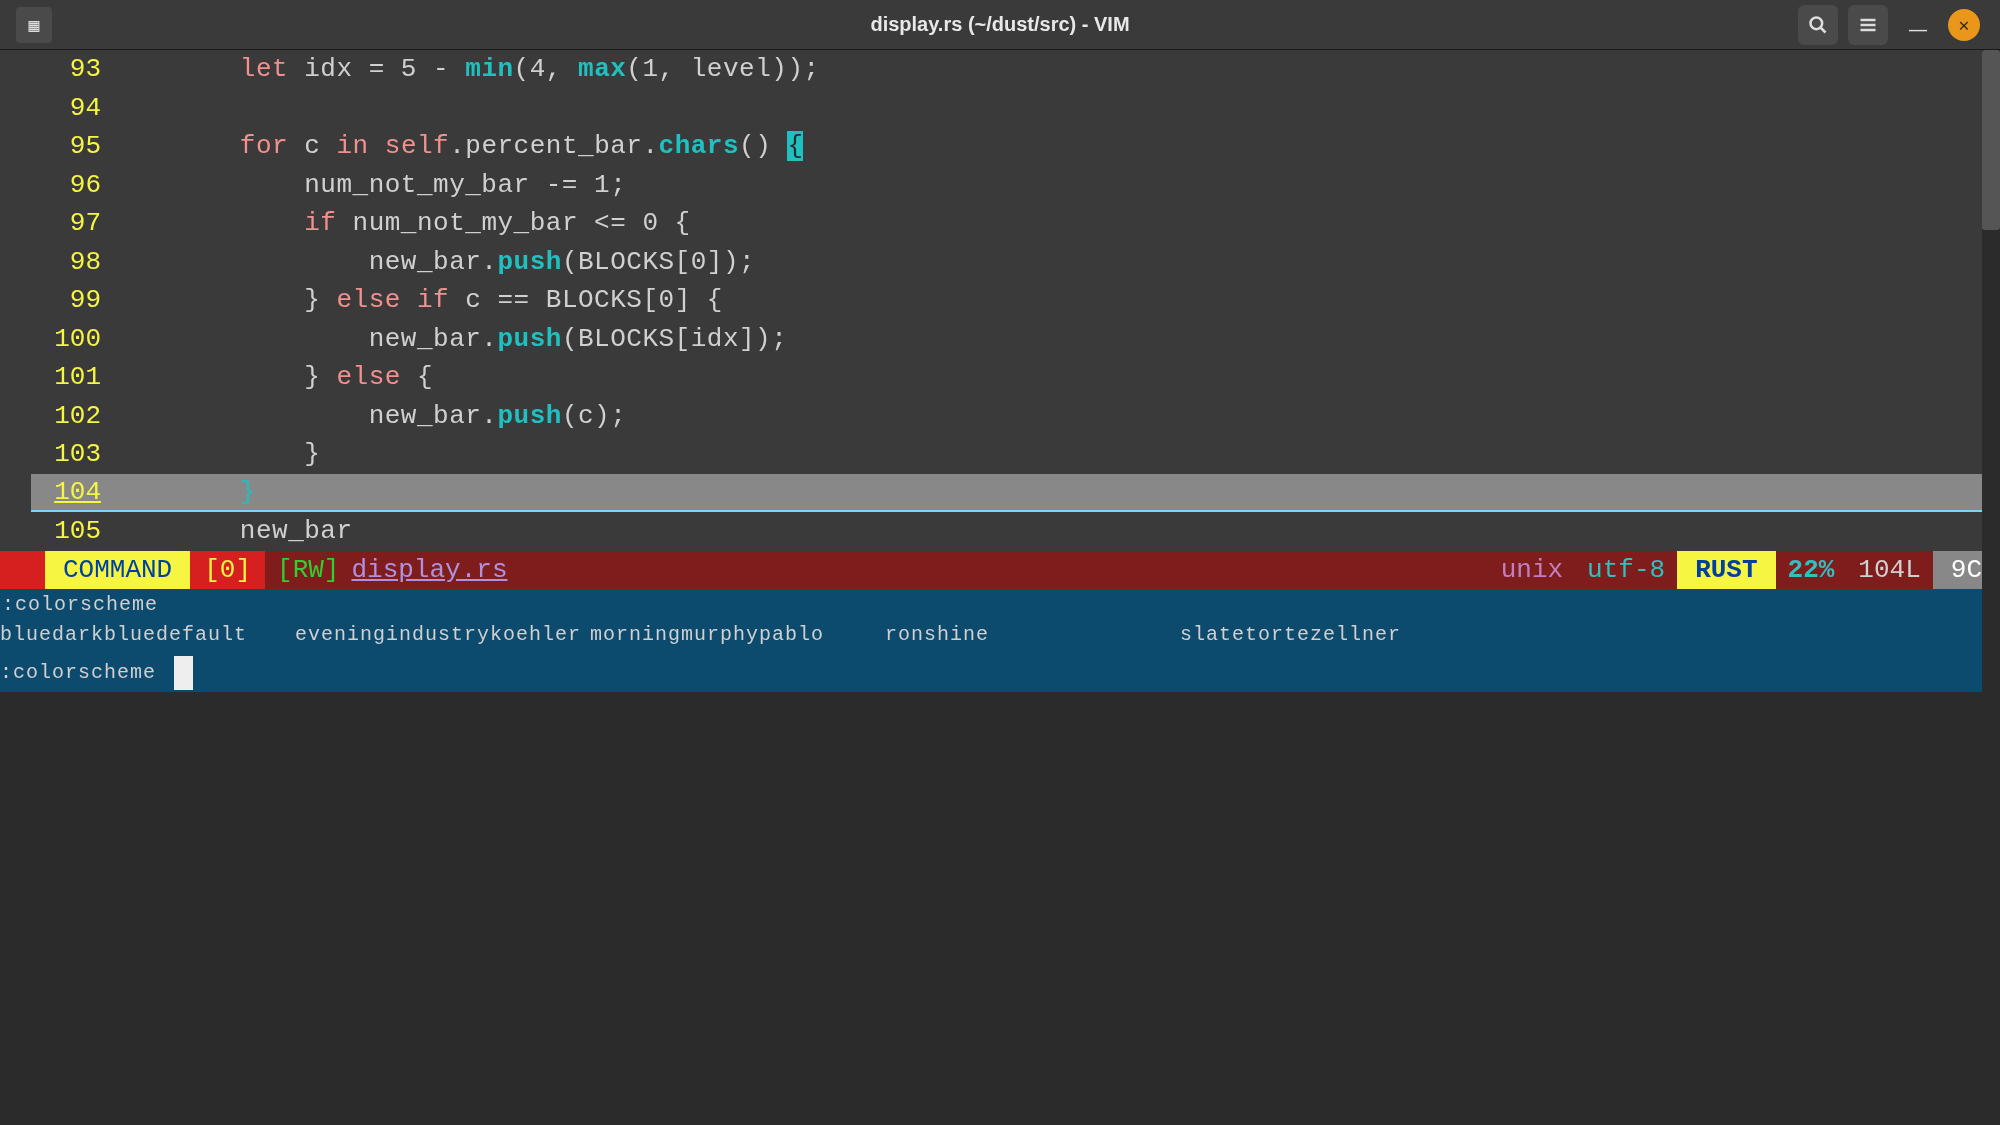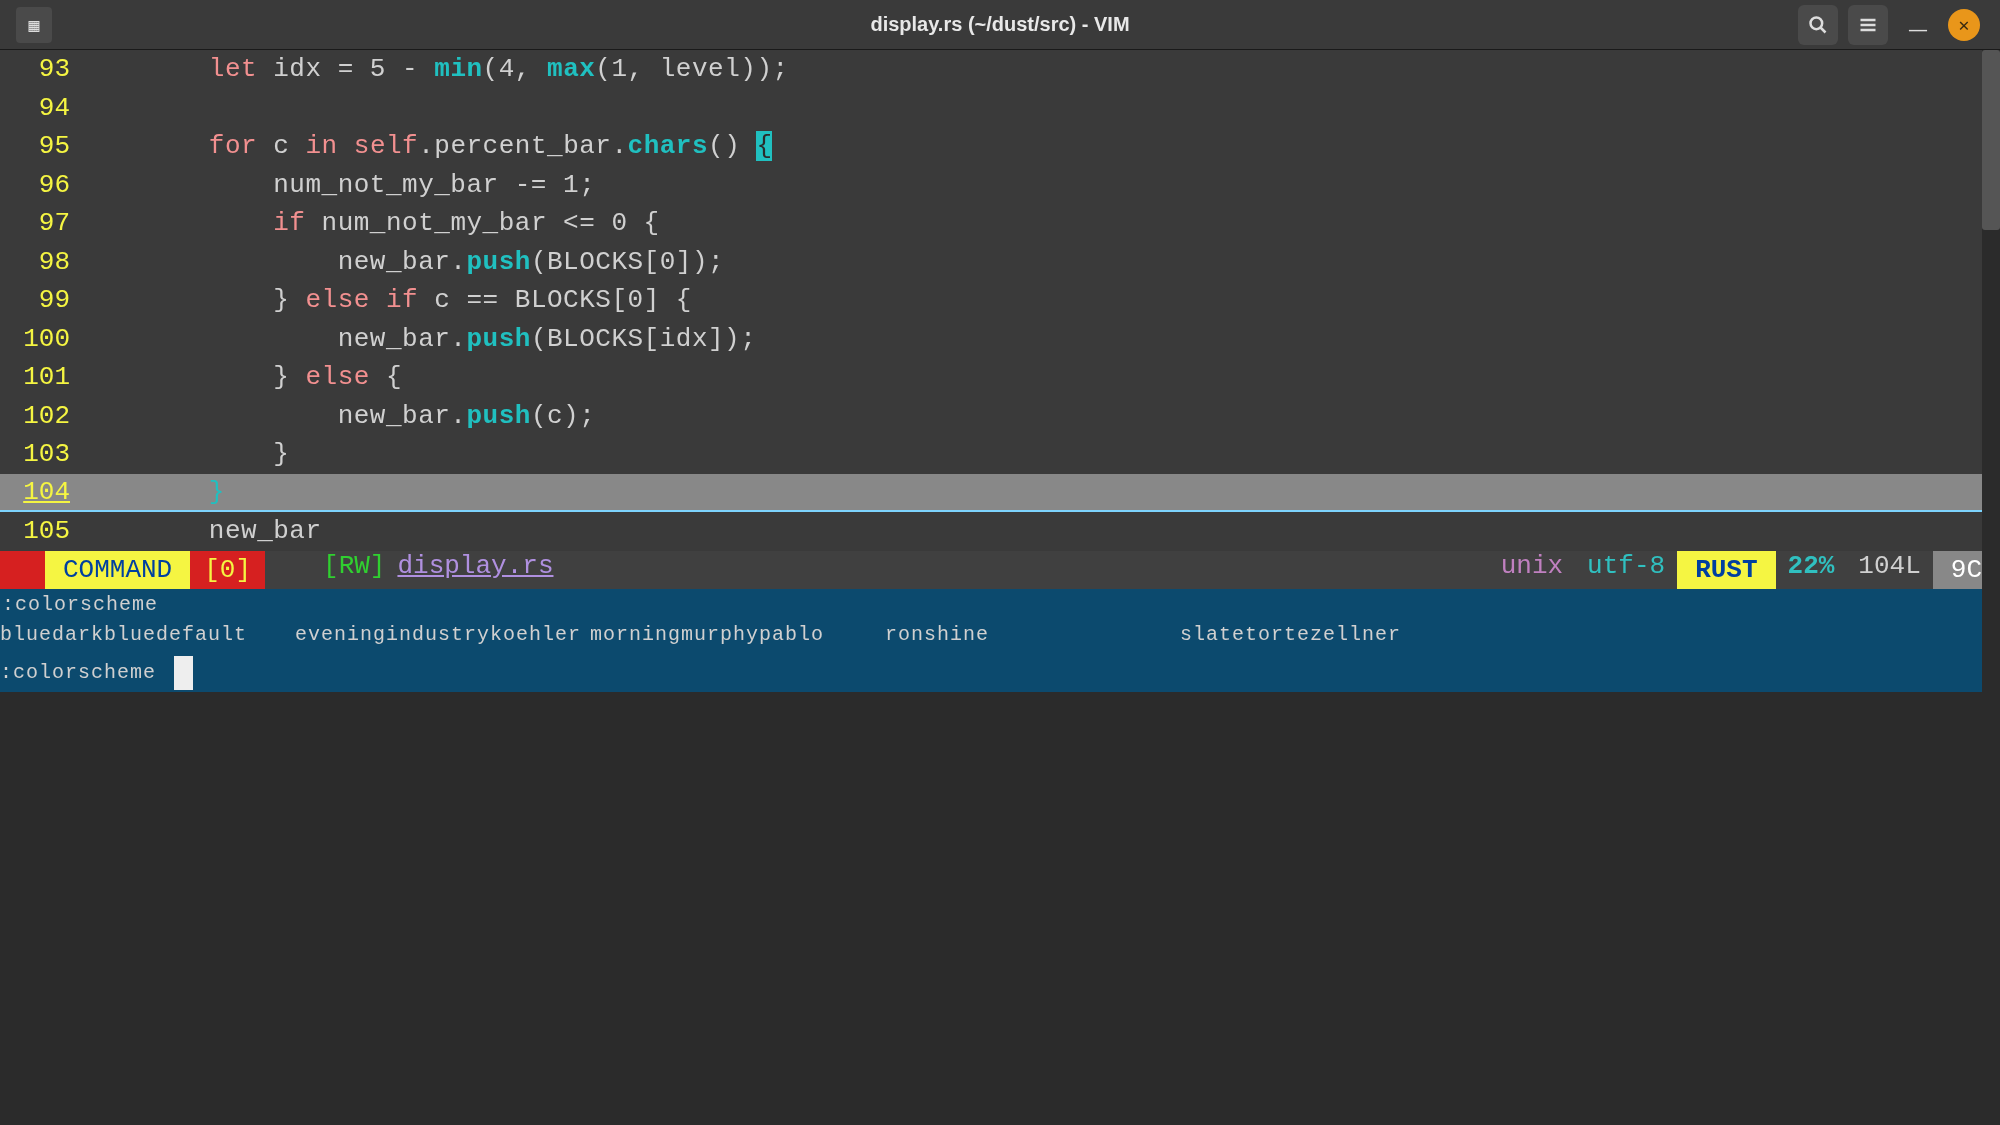--- a/index.html
+++ b/index.html
@@ -83,20 +83,21 @@
   }
   .editor {
     position: relative;
     background: #3a3a3a;
   }
   .line {
     display: flex;
     height: 38.5px;
     align-items: center;
     white-space: pre;
+    margin-left: 31px;
   }
   .gutter {
     width: 80px;
     text-align: right;
     padding-right: 10px;
     color: #f5f542;
     font-weight: normal;
   }
   .code {
     flex: 1;
@@ -109,29 +110,29 @@
   .current-line .gutter {
     text-decoration: underline;
   }
   .kw { color: #f29090; }
   .fn { color: #20c0c0; font-weight: bold; }
   .num { color: #d0d0d0; }
   .hl-bracket { background: #20c0c0; color: #2b2b2b; }
   .cursor-line-bracket { color: #20c0c0; }
   .statusline {
     display: flex;
-    align-items: flex-start;
+    align-items: center;
     height: 38px;
     font-size: 26px;
-    background: #404040;
+    background: #7f1d1d;
   }
   .sl-red { background: #d62020; width: 45px; height: 100%; }
   .sl-mode { background: #f5f542; color: #0040a0; padding: 0 18px; height: 100%; display: flex; align-items: center; }
   .sl-zero { background: #d62020; color: #f5f542; padding: 0 14px; height: 100%; display: flex; align-items: center; }
-  .sl-rw { color: #30d030; padding: 0 12px; margin-left: 46px; }
+  .sl-rw { color: #30d030; padding: 0 12px; }
   .sl-file { color: #b090e0; text-decoration: underline; }
   .sl-spacer { flex: 1; }
   .sl-unix { color: #c080c0; padding: 0 12px; }
   .sl-enc { color: #30c0c0; padding: 0 12px; }
   .sl-lang { background: #f5f542; color: #0040a0; padding: 0 18px; height: 100%; display: flex; align-items: center; font-weight: bold; }
   .sl-pct { color: #30c0c0; padding: 0 12px; font-weight: bold; }
   .sl-lines { color: #d0d0d0; padding: 0 12px; }
   .sl-col { background: #888; color: #fff; padding: 0 18px; height: 100%; display: flex; align-items: center; }
   .cmdarea {
     background: #0c4a6e;

